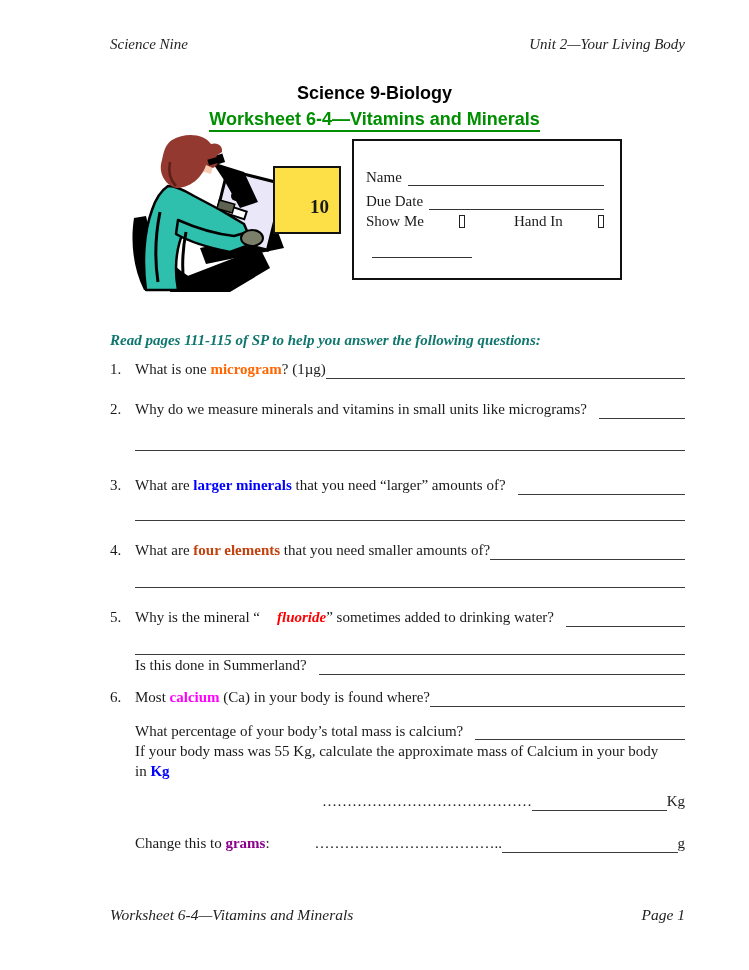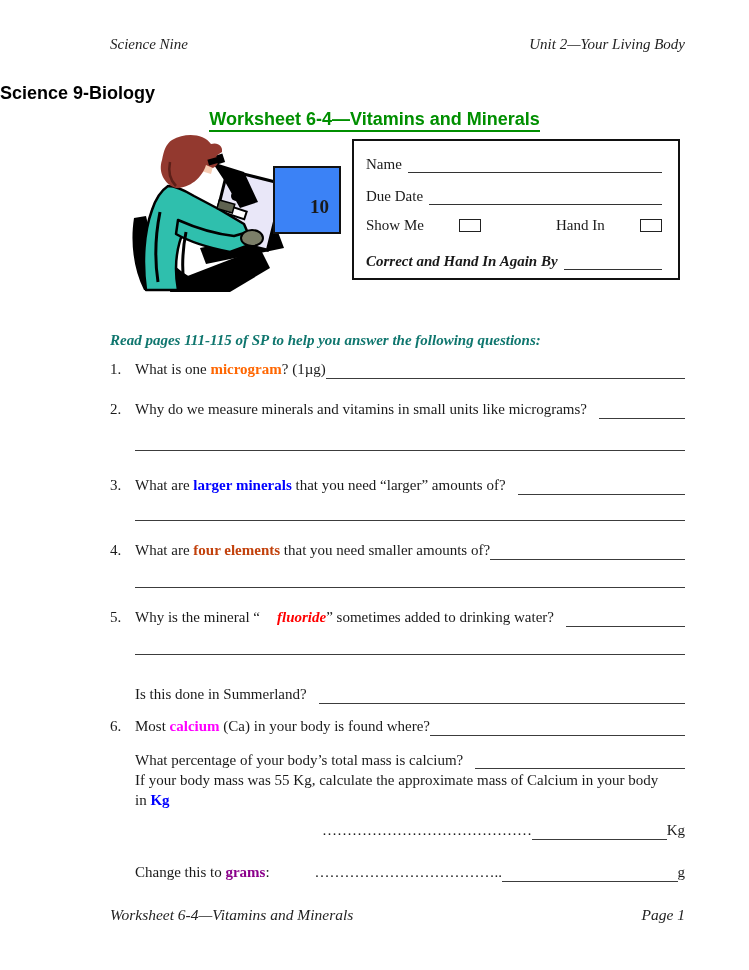--- a/index.html
+++ b/index.html
@@ -6,36 +6,36 @@
   .page{position:relative;width:749px;height:970px;background:#ffffff;
         font-family:"Liberation Serif", serif;font-size:15px;color:#1a1a1a;overflow:hidden;}
 
   
   .runhead{display:flex;justify-content:space-between;padding:36px 64px 0 110px;
            font-style:italic;font-size:15px;color:#222;gap:15px;}
   .footer{position:absolute;top:906px;left:110px;right:64px;display:flex;
           justify-content:space-between;font-style:italic;font-size:15.5px;color:#222;}
 
   
-  .title-main{margin-top:30px;text-align:left;font-family:"Liberation Sans",sans-serif;
+  .title-main{margin-top:30px;text-align:center;font-family:"Liberation Sans",sans-serif;
               font-weight:bold;font-size:18px;color:#000;}
   .title-sub{margin-top:5px;text-align:center;font-family:"Liberation Sans",sans-serif;
              font-weight:bold;font-size:18px;color:#008F00;}
   .title-sub span{border-bottom:2px solid #008F00;padding-bottom:1px;}
 
   
   .hero{position:relative;height:164px;margin-top:2px;}
   .illus{position:absolute;left:112px;top:0;width:195px;height:162px;}
   .scorebox{position:absolute;left:273px;top:34px;width:68px;height:68px;
-            border:2px solid #111;background:#3b82f6;display:flex;align-items:flex-end;
+            border:2px solid #111;background:#fde047;display:flex;align-items:flex-end;
             justify-content:flex-end;padding:16px 10px 14px 0;box-sizing:border-box;
             font-weight:bold;font-size:19px;}
-  .infobox{position:absolute;left:352px;top:7px;width:328px;height:141px;
+  .infobox{position:absolute;left:352px;top:7px;width:270px;height:141px;
            border:2px solid #111;background:#fff;box-sizing:border-box;
-           padding:8px 16px 8px 12px;display:flex;flex-direction:column;justify-content:space-between;}
+           padding:8px 16px 8px 12px;display:flex;flex-direction:column;justify-content:center;}
   .irow{display:flex;align-items:flex-end;height:24px;}
   .irow .lbl{white-space:nowrap;}
   .irow .line{flex:1;border-bottom:1.3px solid #333;height:17px;margin-left:6px;}
   .irow.cb{align-items:center;gap:21px;}
   .cbx{width:35px;height:11px;border:1.4px solid #222;margin-left:14px;background:#fff;}
   .cb-gap{width:56px;}
   .correct{font-weight:bold;font-style:italic;}
   .correct-line{border-bottom:1.3px solid #333;height:15px;width:100px;margin-left:6px;}
 
   
@@ -112,21 +112,20 @@
         <span class="line"></span>
       </div>
       <div class="irow cb">
         <span class="lbl">Show Me</span>
         <span class="cbx"></span>
         <span class="cb-gap"></span>
         <span class="lbl">Hand In</span>
         <span class="cbx"></span>
       </div>
       <div class="irow">
-        <span class="lbl correct">Correct and Hand In Again By</span>
         <span class="correct-line"></span>
       </div>
     </div>
   </div>
 
   <div class="qsec">
 
     <div class="instruction">Read pages 111-115 of SP to help you answer the following questions:</div>
 
     <div class="qrow" style="margin-top:10px;">
@@ -156,21 +155,21 @@
     </div>
     <div class="blankline" style="margin-top:8px;"></div>
 
     <div class="qrow" style="margin-top:19px;">
       <span class="qnum">5.</span>
       <span class="nowrap"><span>Why is the mineral “</span><span class="k-red">fluoride</span><span>” sometimes added to drinking water? </span></span>
       <span class="blank gap"></span>
     </div>
     <div class="blankline" style="margin-top:8px;"></div>
 
-    <div class="qrow sub" style="margin-top:29px;justify-content:flex-end;">
+    <div class="qrow sub" style="margin-top:0;justify-content:flex-end;">
       <span class="nowrap">Is this done in Summerland? </span>
       <span class="blank gap"></span>
     </div>
 
     <div class="qrow" style="margin-top:12px;">
       <span class="qnum">6.</span>
       <span class="nowrap"><span>Most </span><span class="k-magenta">calcium</span><span> (Ca) in your body is found where? </span></span>
       <span class="blank"></span>
     </div>
 

